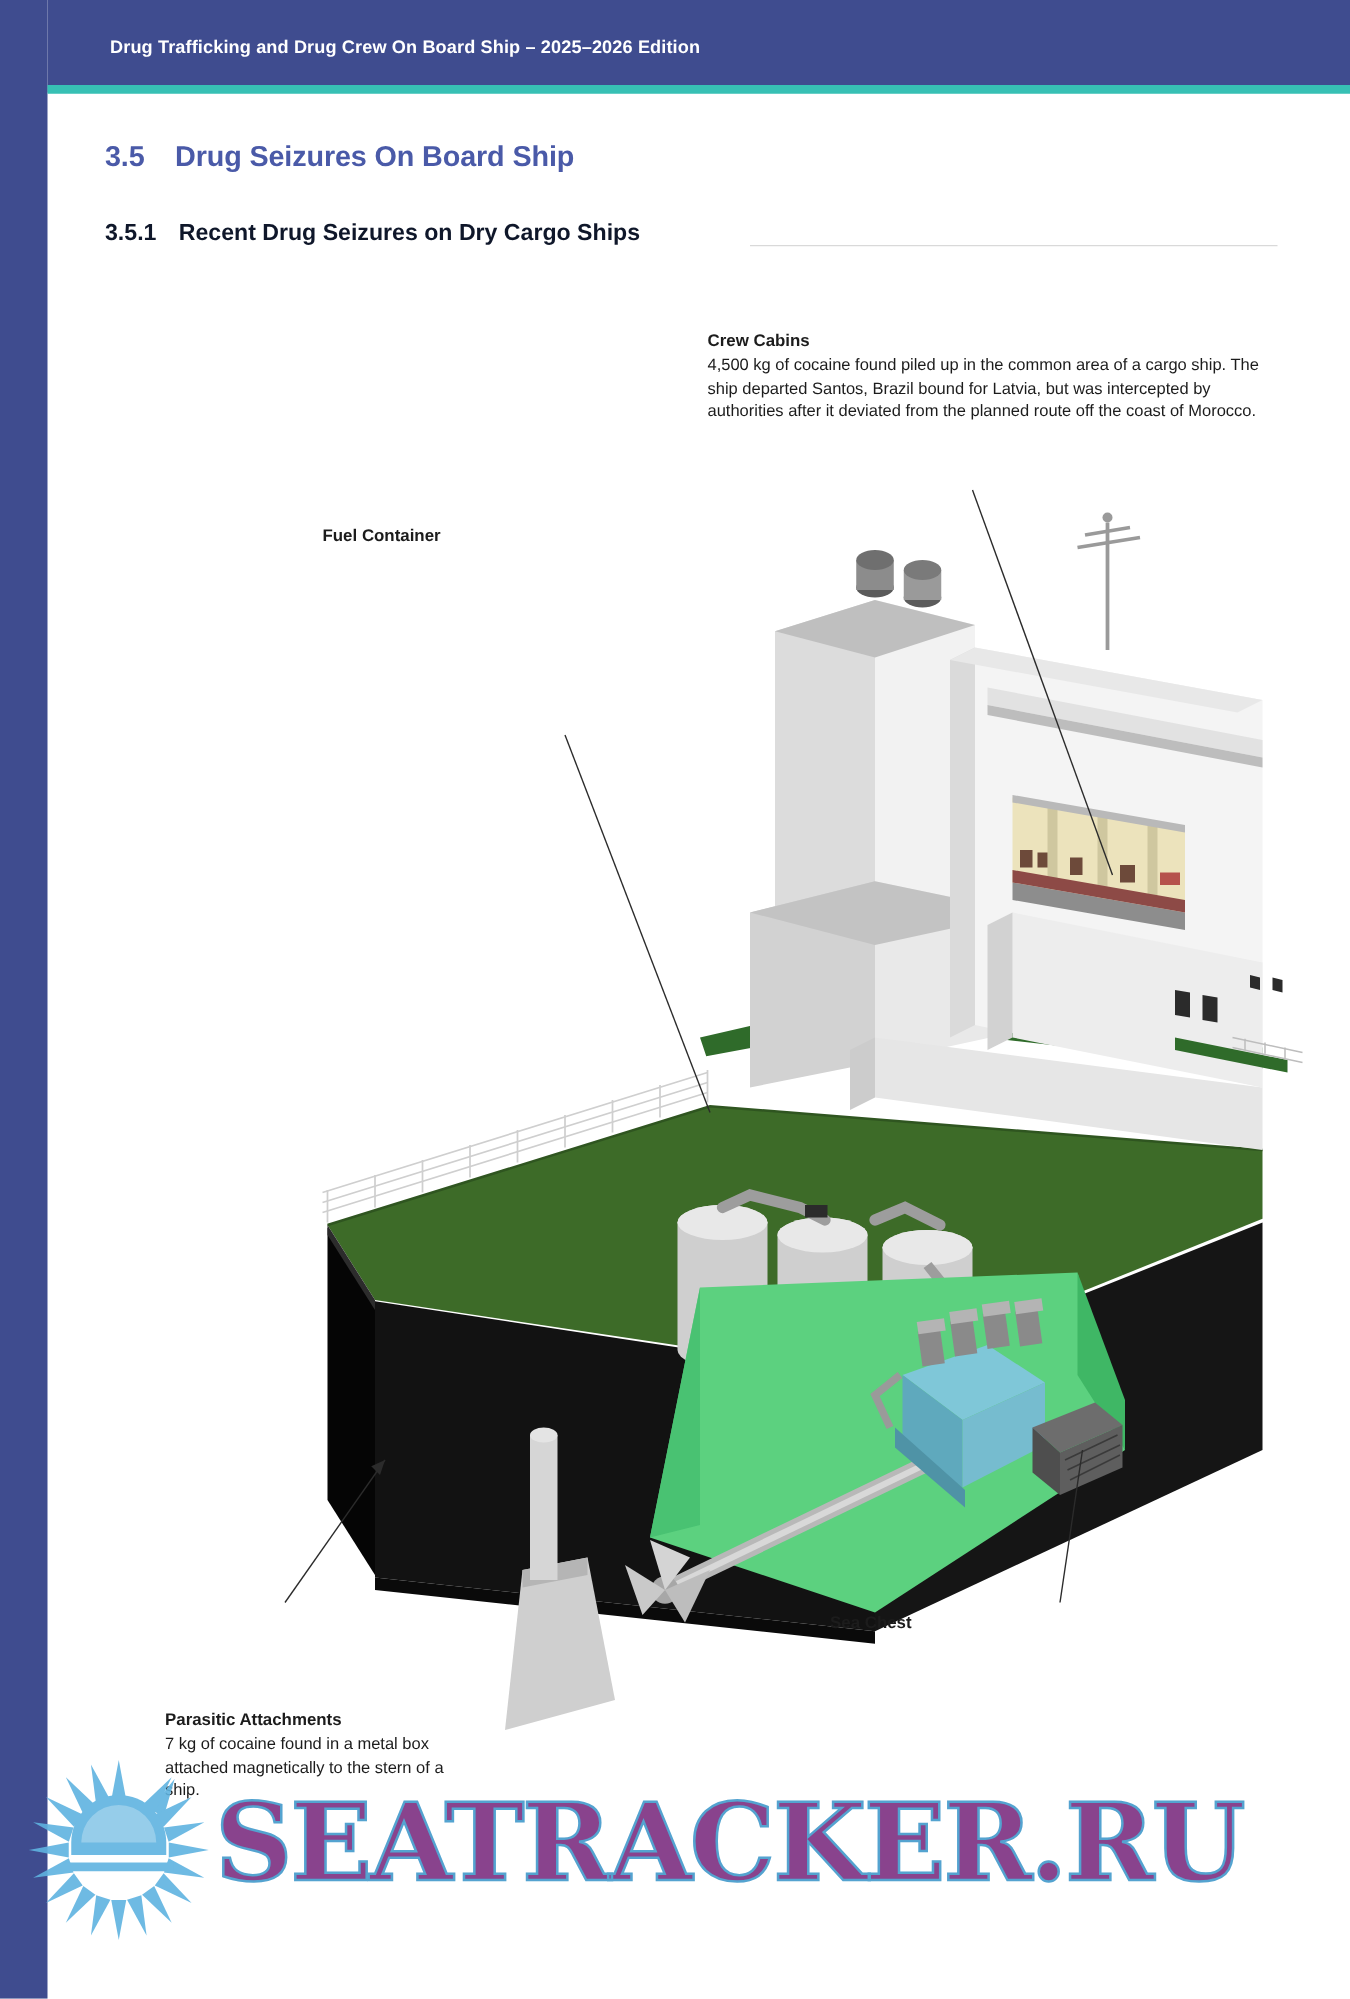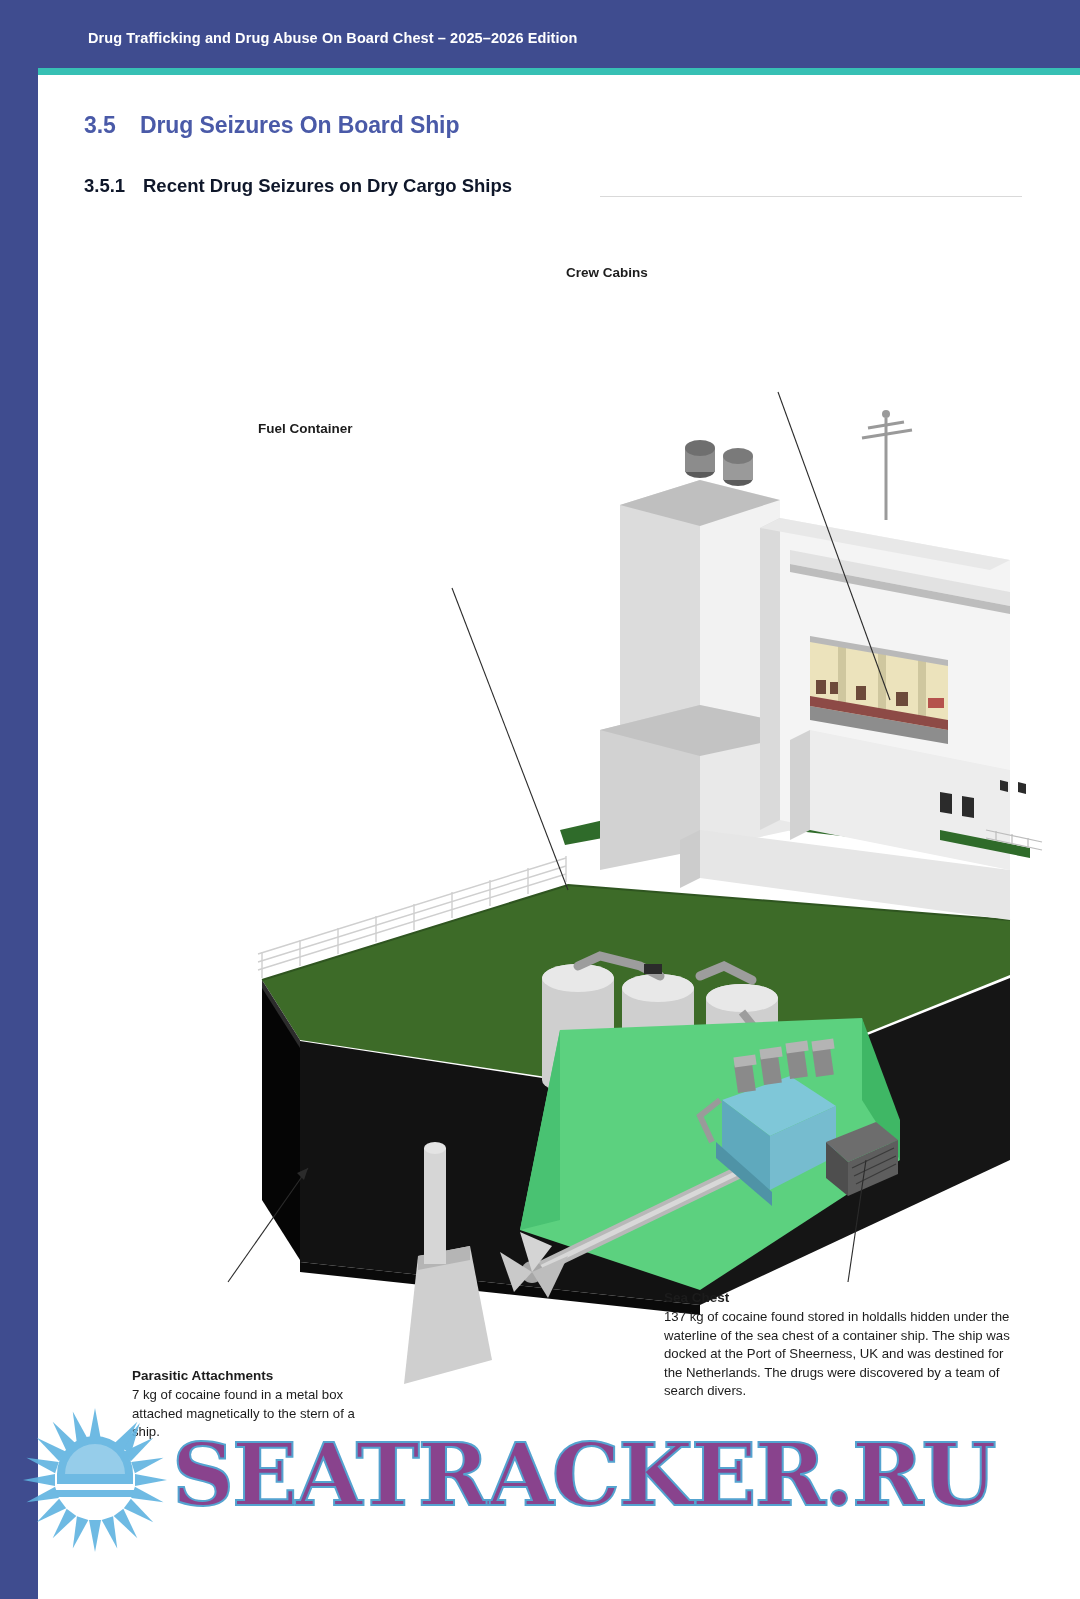--- a/index.html
+++ b/index.html
@@ -91,21 +91,21 @@
     white-space:nowrap;
   }
 </style>
 </head>
 <body>
 
 <div class="page-left-bar"></div>
 <div class="header-bar"></div>
 <div class="header-teal"></div>
 <div class="header-title">
-  <b>Drug Trafficking and Drug Abuse On Board Chest</b>
+  <b>Drug Trafficking and Drug Crew On Board Ship</b>
   <span class="ed">– 2025–2026 Edition</span>
 </div>
 
 <div class="h-section">
   <span class="num">3.5</span><span>Drug Seizures On Board Ship</span>
 </div>
 <div class="h-sub">
   <span class="num">3.5.1</span><span>Recent Drug Seizures on Dry Cargo Ships</span>
 </div>
 <div class="h-sub-rule"></div>
@@ -298,34 +298,34 @@
 <svg class="leaders" viewBox="0 0 1080 1599">
   <line class="leader" x1="778" y1="392" x2="890" y2="700" stroke="#2b2b2b" stroke-width="1.1"></line>
   <line class="leader" x1="452" y1="588" x2="568" y2="890" stroke="#2b2b2b" stroke-width="1.1"></line>
   <line class="leader" x1="228" y1="1282" x2="308" y2="1168" stroke="#2b2b2b" stroke-width="1.1"></line>
   <polygon points="308,1168 297,1173 304,1180" fill="#2b2b2b"></polygon>
   <line class="leader" x1="848" y1="1282" x2="866" y2="1160" stroke="#2b2b2b" stroke-width="1.1"></line>
 </svg>
 
 <div class="callout" id="callout-crew">
   <div class="c-title">Crew Cabins</div>
+  <div class="c-body">4,500 kg of cocaine found piled up in the common area of a cargo ship. The ship departed Santos, Brazil bound for Latvia, but was intercepted by authorities after it deviated from the planned route off the coast of Morocco.</div>
 </div>
 
 <div class="callout" id="callout-fuel">
   <div class="c-title">Fuel Container</div>
 </div>
 
 <div class="callout" id="callout-para">
   <div class="c-title">Parasitic Attachments</div>
   <div class="c-body">7 kg of cocaine found in a metal box attached magnetically to the stern of a ship.</div>
 </div>
 
 <div class="callout" id="callout-sea">
   <div class="c-title">Sea Chest</div>
-  <div class="c-body">137 kg of cocaine found stored in holdalls hidden under the waterline of the sea chest of a container ship. The ship was docked at the Port of Sheerness, UK and was destined for the Netherlands. The drugs were discovered by a team of search divers.</div>
 </div>
 
 <div class="page-num">46</div>
 
 <svg class="wm" viewBox="0 0 1080 199">
   <g transform="translate(95,80)" fill="#5fb3e0" opacity="0.9">
     <g>
       <polygon points="0,-72 6,-40 -6,-40"></polygon>
       <polygon points="25,-68 26,-36 14,-39" transform="rotate(18)"></polygon>
       <polygon points="0,-72 6,-40 -6,-40" transform="rotate(36)"></polygon>

